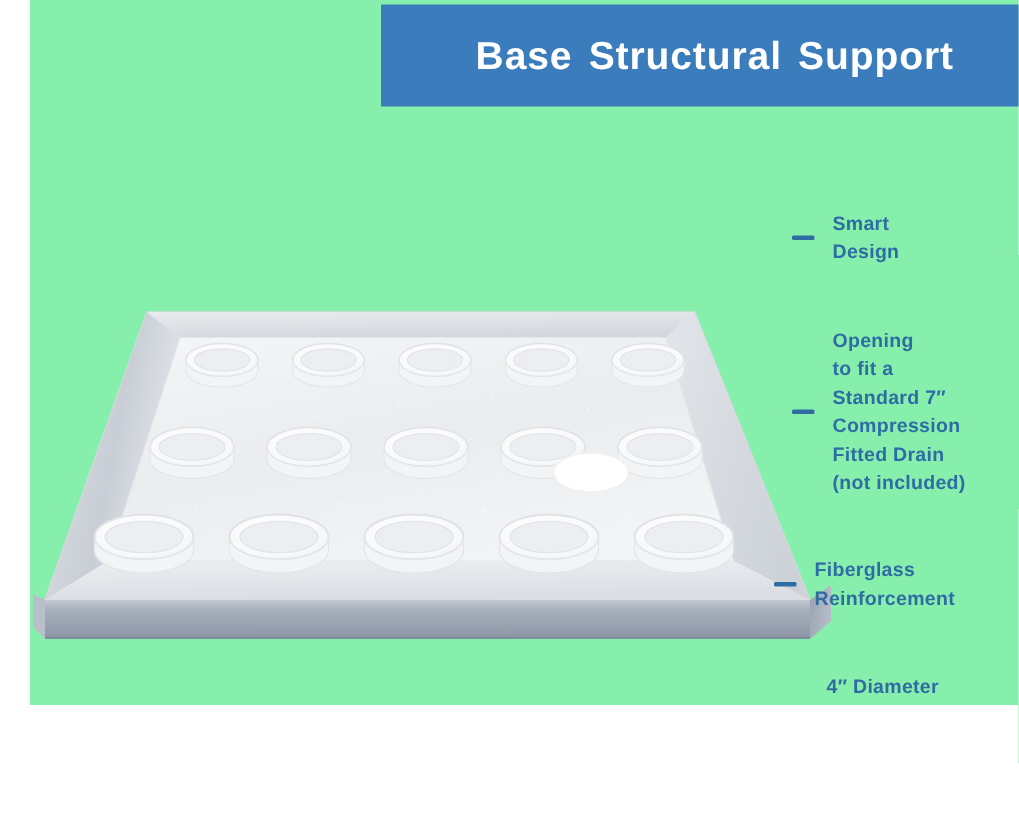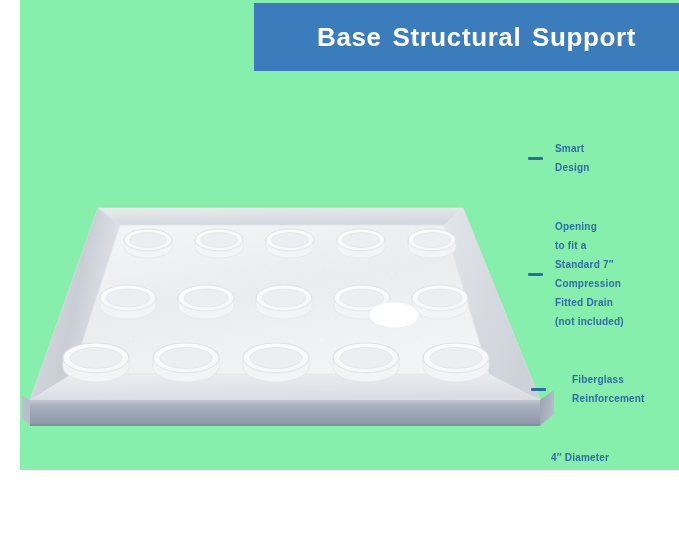--- a/index.html
+++ b/index.html
@@ -65,30 +65,30 @@
     width: 15px;
     height: 3px;
     background: #2f6ca4;
     flex: 0 0 auto;
     margin-right: 12px;
     border-radius: 1px;
   }
   .callout-text {
     color: #2f6ca4;
     font-family: "Liberation Sans", sans-serif;
-    font-size: 10px;
+    font-size: 13px;
     font-weight: bold;
     line-height: 19px;
     letter-spacing: 0.2px;
     white-space: pre-line;
   }
 
   #callout-smart-design  { left: 508px; top: 139px; }
   #callout-drain-opening { left: 508px; top: 217px; }
-  #callout-fiberglass    { left: 511px; top: 370px; gap: 14px; }
+  #callout-fiberglass    { left: 496px; top: 370px; }
   #callout-pvc-rings     { left: 504px; top: 448px; }
 </style>
 </head>
 <body>
 
 <div id="page">
 
   <div id="header-banner">
     <div id="header-title">Base Structural Support</div>
   </div>

